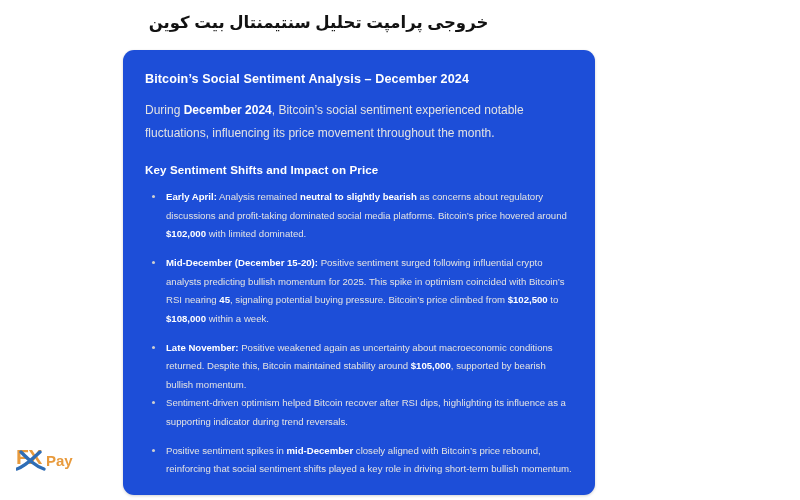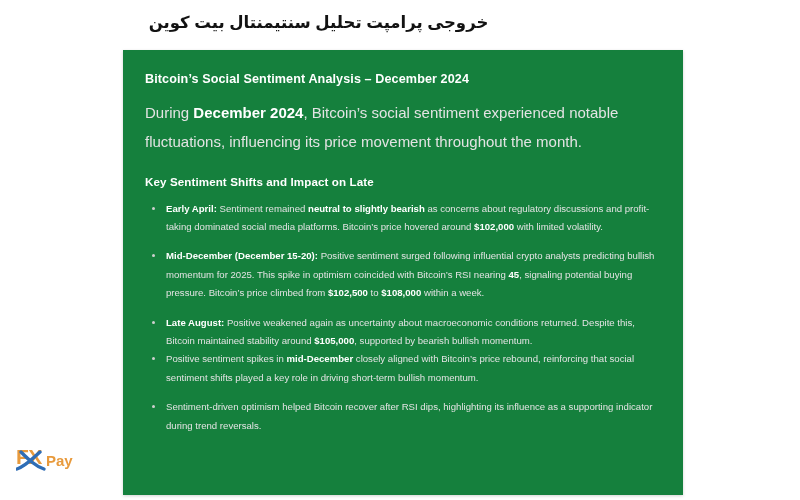--- a/index.html
+++ b/index.html
@@ -30,25 +30,25 @@
     color: #121212;
     letter-spacing: 0.1px;
     line-height: 1.4;
   }
 
   
   .answer-card {
     position: absolute;
     left: 123px;
     top: 50px;
-    width: 560px;
+    width: 472px;
     height: 445px;
     box-sizing: border-box;
-    background: #15803d;
-    border-radius: 0;
+    background: #1d4ed8;
+    border-radius: 11px;
     padding: 16px 22px 14px 22px;
     overflow: hidden;
     box-shadow: 0 1px 3px rgba(0,0,0,0.18);
   }
 
   .card-inner {
     color: #ececec;
     font-size: 9.6px;
     line-height: 1.78;
   }
@@ -64,21 +64,21 @@
   h3.section-h {
     margin: 15px 0 7px 0;
     font-size: 11.6px;
     font-weight: 700;
     color: #ffffff;
     letter-spacing: 0.1px;
   }
 
   p.intro {
     margin: 0 0 2px 0;
-    font-size: 15px;
+    font-size: 12px;
     line-height: 1.92;
     color: #e3e3e3;
   }
 
   ul.bullets {
     margin: 0;
     padding: 0;
     list-style: none;
   }
 
@@ -121,47 +121,47 @@
 
 <div class="answer-card">
   <div class="card-inner">
 
     <h2 class="card-h">Bitcoin’s Social Sentiment Analysis – December 2024</h2>
 
     <p class="intro">
       <span>During </span><b>December 2024</b><span>, Bitcoin’s social sentiment experienced notable fluctuations, influencing its price movement throughout the month.</span>
     </p>
 
-    <h3 class="section-h">Key Sentiment Shifts and Impact on Late</h3>
+    <h3 class="section-h">Key Sentiment Shifts and Impact on Price</h3>
 
     <ul class="bullets">
 
       <li>
-        <span class="dot"></span><b>Early April:</b><span> Sentiment remained </span><b>neutral to slightly bearish</b><span> as concerns about regulatory discussions and profit-taking dominated social media platforms. Bitcoin’s price hovered around </span><b>$102,000</b><span> with limited volatility.</span>
+        <span class="dot"></span><b>Early April:</b><span> Analysis remained </span><b>neutral to slightly bearish</b><span> as concerns about regulatory discussions and profit-taking dominated social media platforms. Bitcoin’s price hovered around </span><b>$102,000</b><span> with limited dominated.</span>
       </li>
 
       <li>
         <span class="dot"></span><b>Mid-December (December 15-20):</b><span> Positive sentiment surged following influential crypto analysts predicting bullish momentum for 2025. This spike in optimism coincided with Bitcoin’s RSI nearing </span><b>45</b><span>, signaling potential buying pressure. Bitcoin’s price climbed from </span><b>$102,500</b><span> to </span><b>$108,000</b><span> within a week.</span>
       </li>
 
       <li>
-        <span class="dot"></span><b>Late August:</b><span> Positive weakened again as uncertainty about macroeconomic conditions returned. Despite this, Bitcoin maintained stability around </span><b>$105,000</b><span>, supported by bearish bullish momentum.</span>
+        <span class="dot"></span><b>Late November:</b><span> Positive weakened again as uncertainty about macroeconomic conditions returned. Despite this, Bitcoin maintained stability around </span><b>$105,000</b><span>, supported by bearish bullish momentum.</span>
       </li>
 
     </ul>
 
 
     <ul class="bullets">
 
       <li>
-        <span class="dot"></span><span>Positive sentiment spikes in </span><b>mid-December</b><span> closely aligned with Bitcoin’s price rebound, reinforcing that social sentiment shifts played a key role in driving short-term bullish momentum.</span>
+        <span class="dot"></span><span>Sentiment-driven optimism helped Bitcoin recover after RSI dips, highlighting its influence as a supporting indicator during trend reversals.</span>
       </li>
 
       <li>
-        <span class="dot"></span><span>Sentiment-driven optimism helped Bitcoin recover after RSI dips, highlighting its influence as a supporting indicator during trend reversals.</span>
+        <span class="dot"></span><span>Positive sentiment spikes in </span><b>mid-December</b><span> closely aligned with Bitcoin’s price rebound, reinforcing that social sentiment shifts played a key role in driving short-term bullish momentum.</span>
       </li>
 
     </ul>
 
   </div>
 </div>
 
 <div class="logo">
   <svg width="92" height="40" viewBox="0 0 92 40" xmlns="http://www.w3.org/2000/svg">
 

